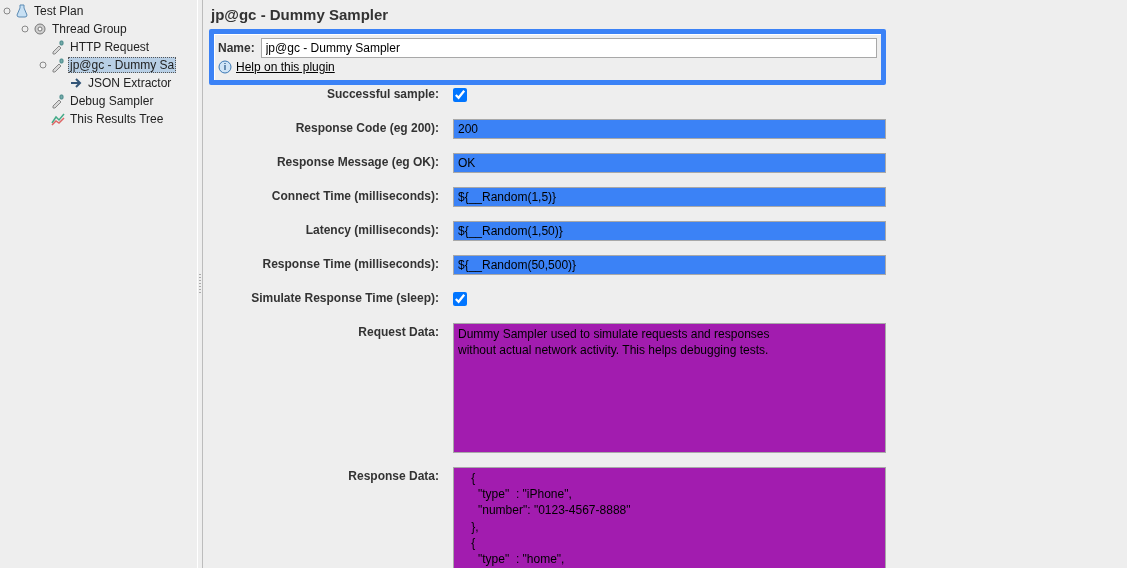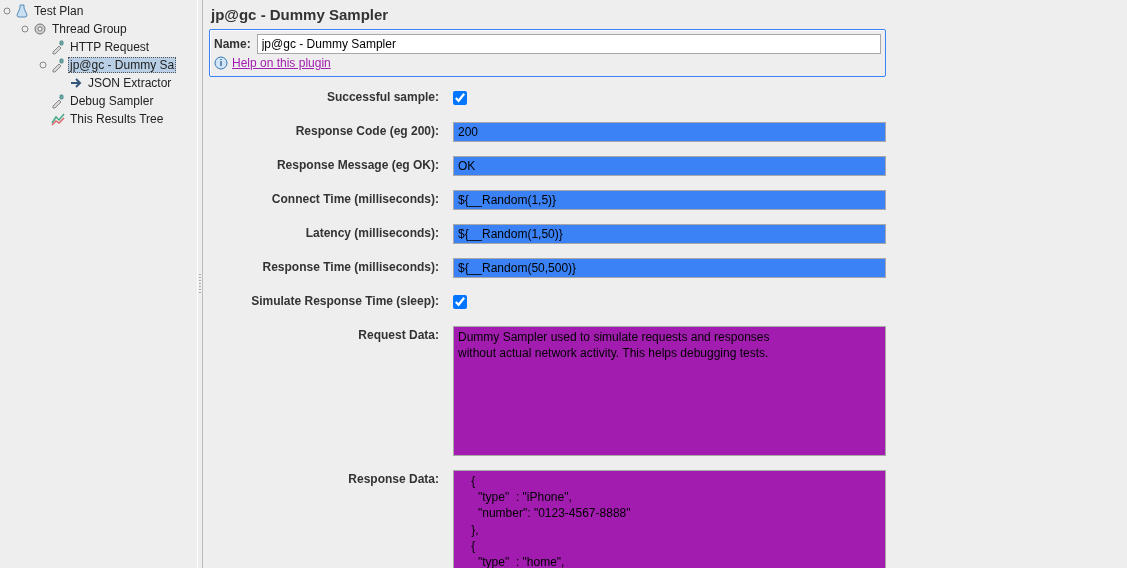--- a/index.html
+++ b/index.html
@@ -79,25 +79,25 @@
     display: flex; flex-direction: column;
     padding: 4px 6px 6px 6px;
     overflow: hidden;
   }
   .title-row {
     font-size: 15px; font-weight: bold;
     padding: 2px 0 6px 2px;
     color: #333;
   }
   .header-panel {
-    border: 1px solid #3b82f6;
+    border: 5px solid #3b82f6;
     background: #eeeeee;
     border-radius: 2px;
     padding: 2px 4px 4px 4px;
-    margin-bottom: 11px;
+    margin-bottom: 0;
     box-shadow: inset 1px 1px 0 #fff;
   }
   .hp-row {
     display:flex; align-items:center;
     margin: 2px 0;
   }
   .hp-label {
     font-weight: bold; font-size: 12px; color: #333;
     margin-right: 6px;
   }
@@ -107,21 +107,21 @@
     border: 1px solid #a8a8a8;
     background: #fff;
     padding: 0 4px;
     font: inherit;
   }
   .help-icon {
     width:14px;height:14px;margin-right:4px;
     display:inline-flex;align-items:center;justify-content:center;
   }
   .help-link {
-    color: #a21caf;
+    color: #000000;
     text-decoration: underline;
     cursor: pointer;
   }
   
   .form-grid {
     display: grid;
     grid-template-columns: 230px 1fr;
     column-gap: 6px;
     row-gap: 2px;
     align-items: start;

